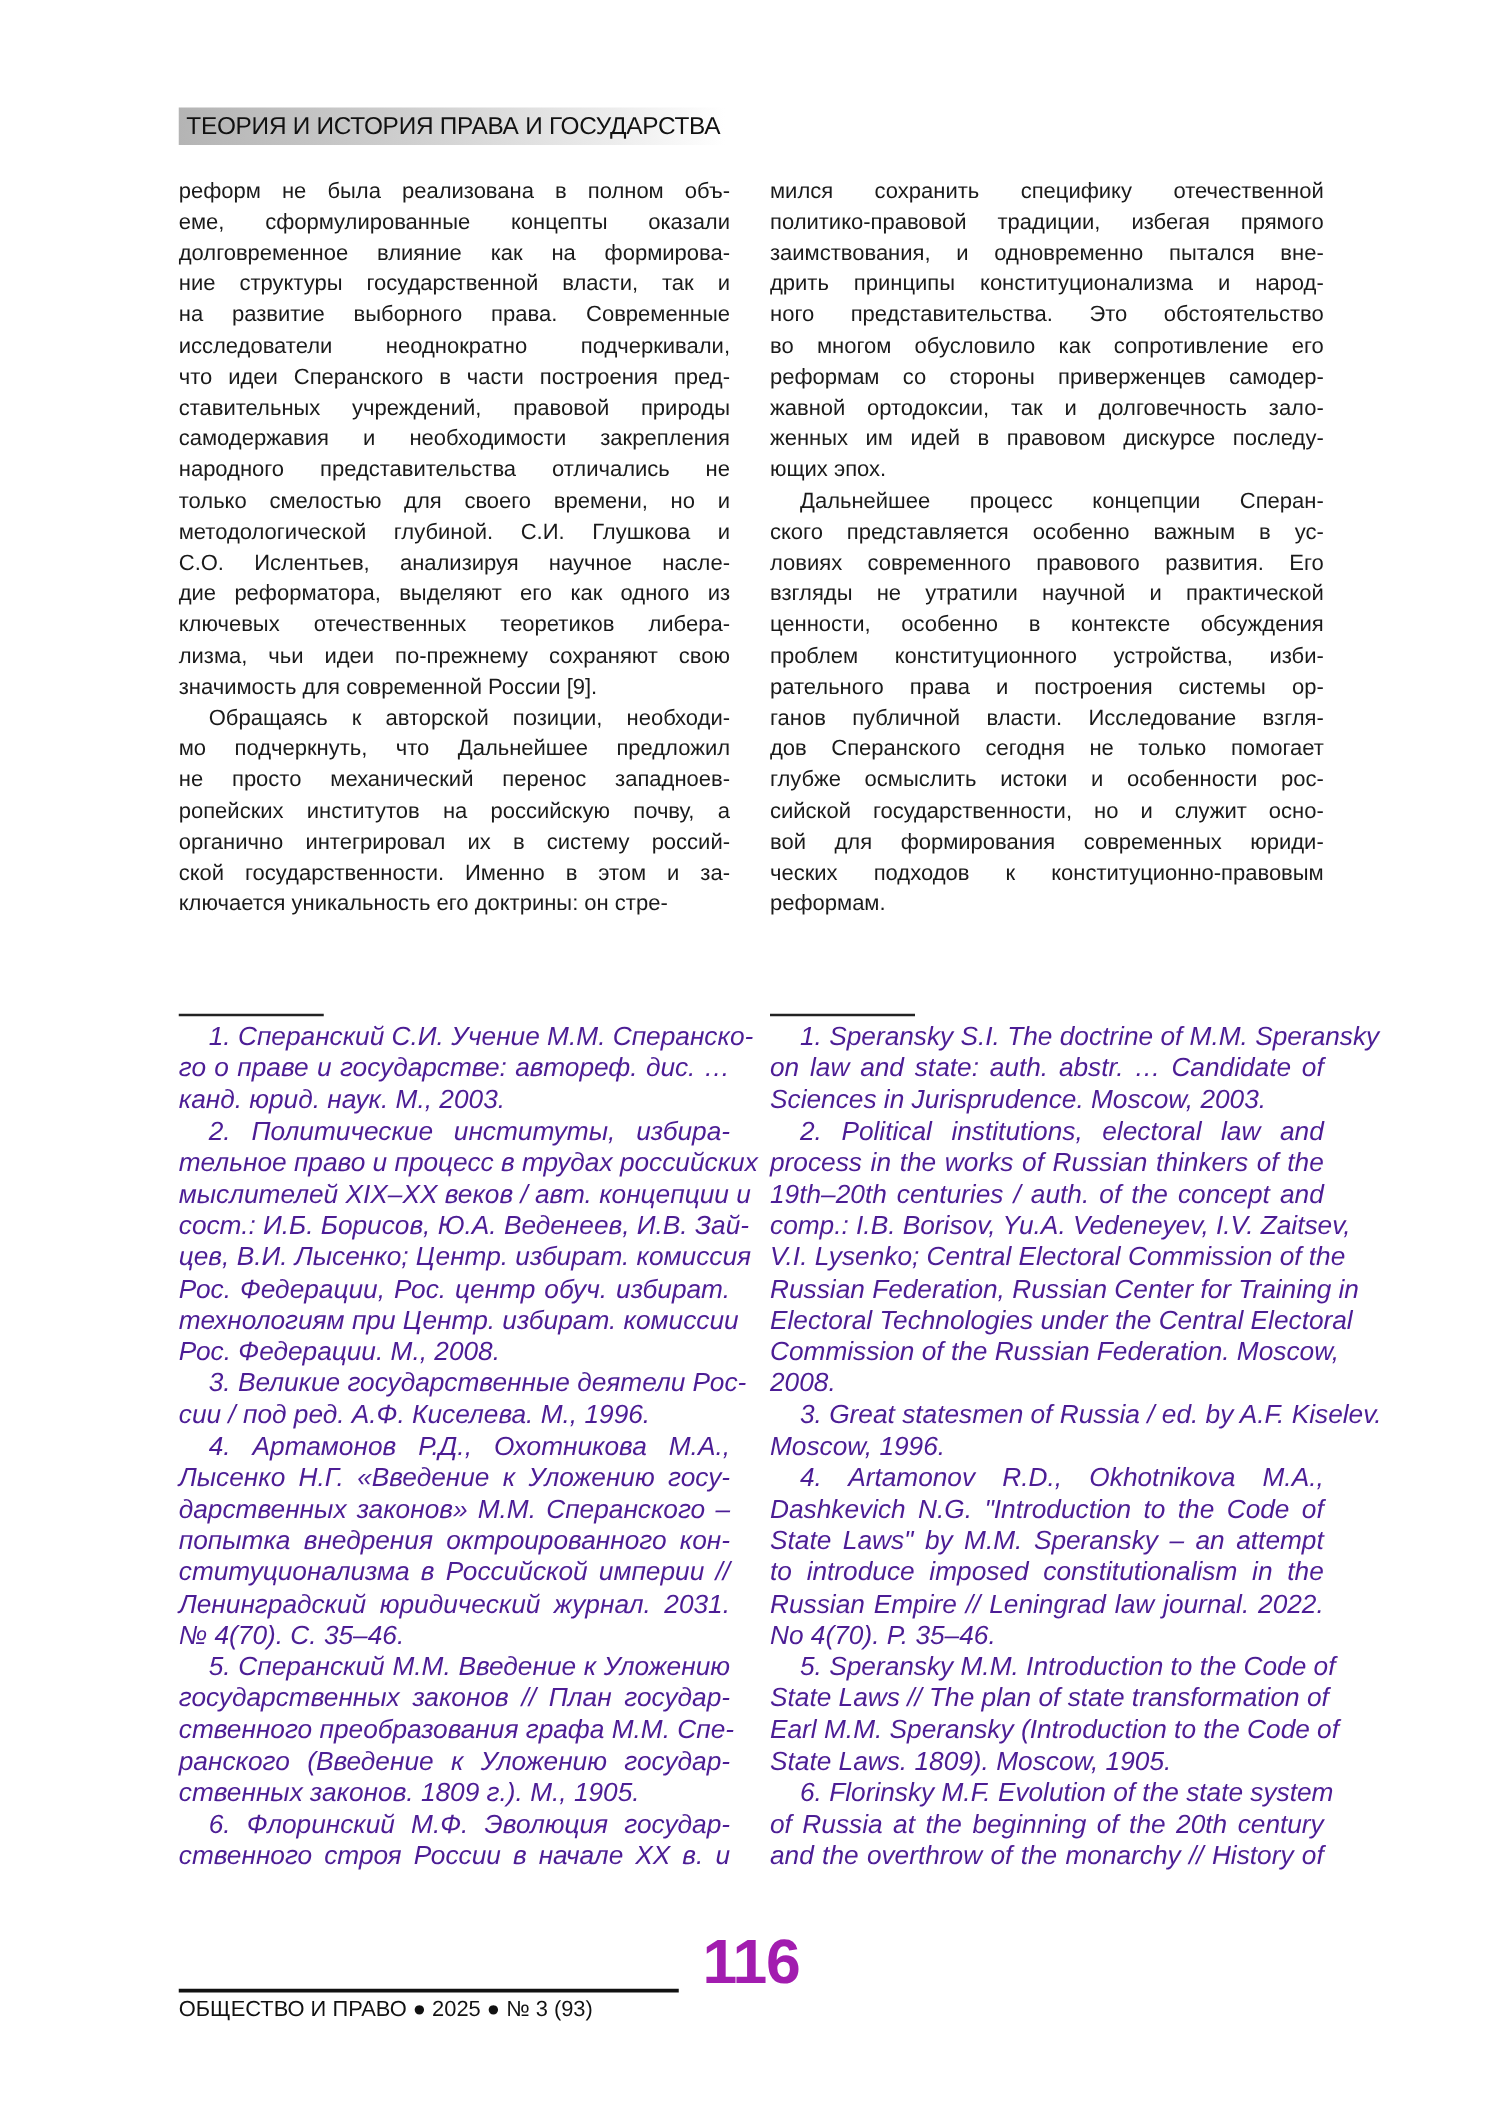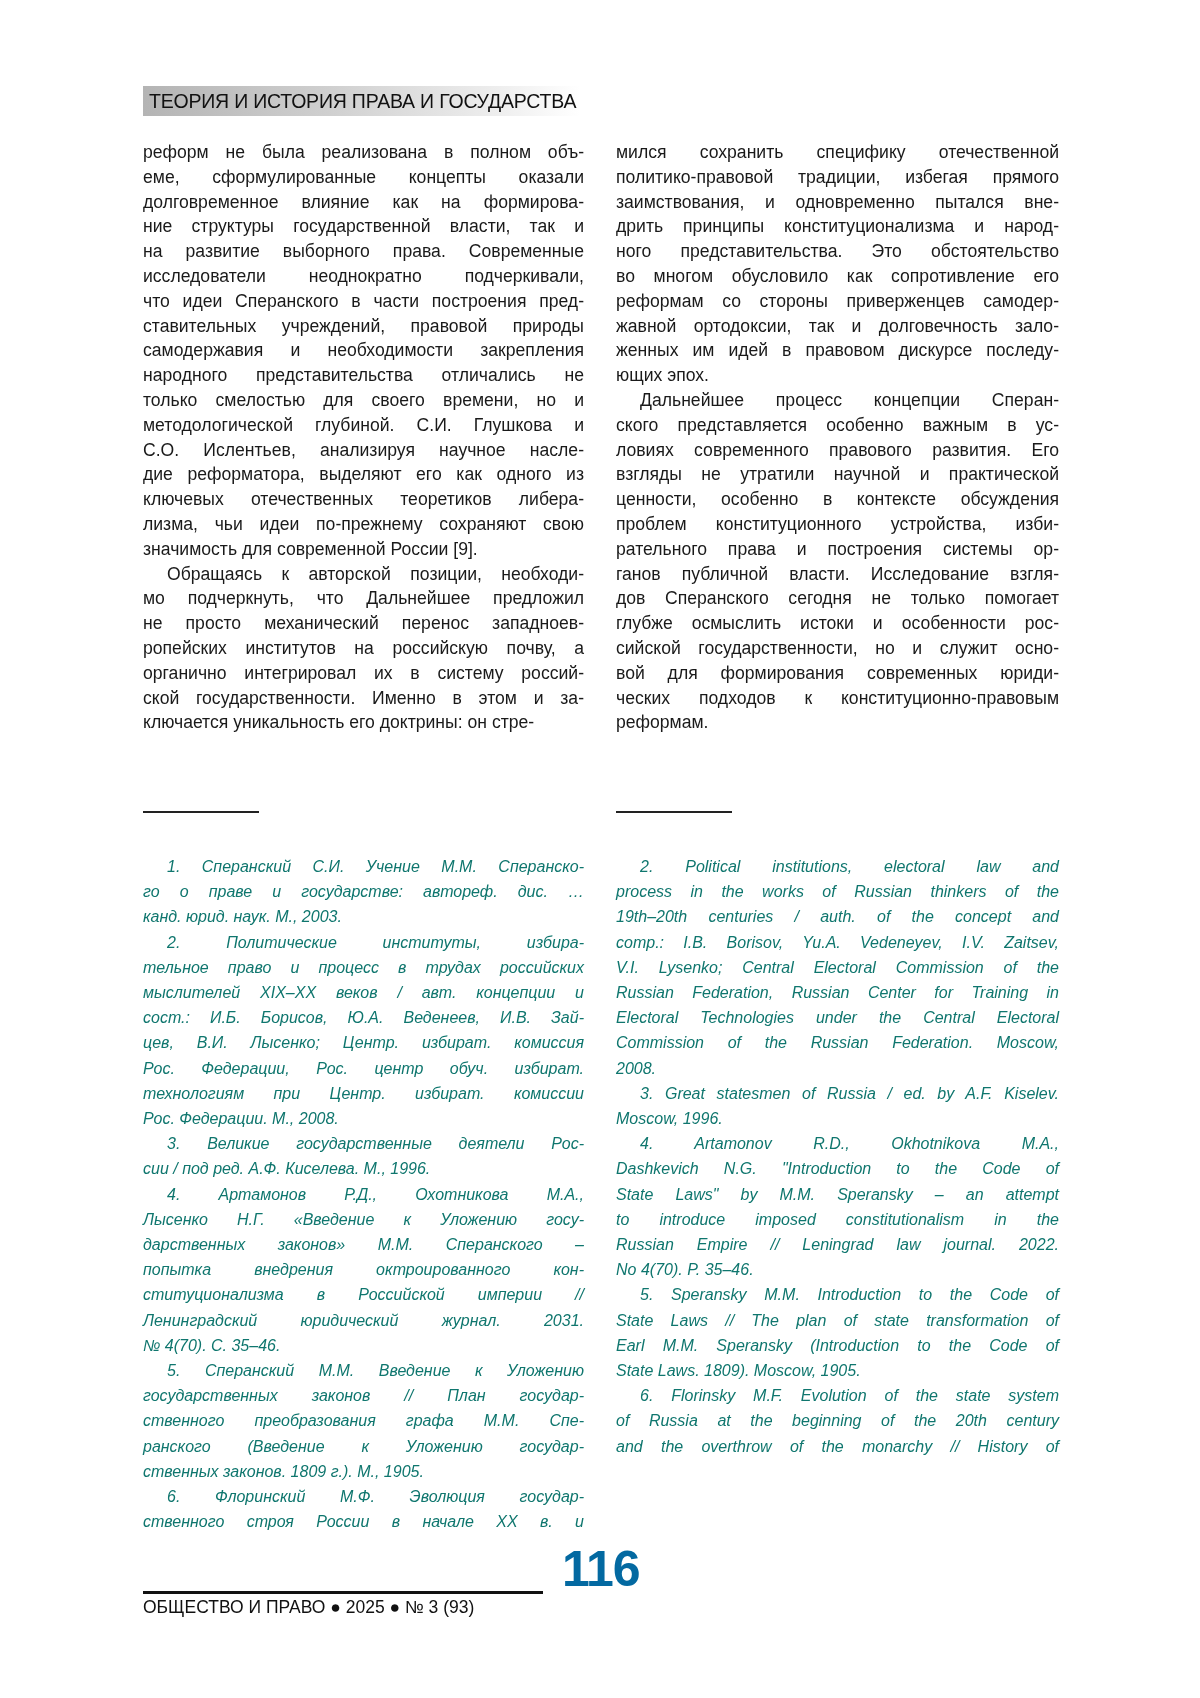--- a/index.html
+++ b/index.html
@@ -23,34 +23,34 @@
     .col-right { left: 616px; width: 443px; }
     .col p { margin: 0; }
     .col .line { display: block; text-align: justify; text-align-last: justify; white-space: nowrap; }
     .col .line.last { text-align-last: left; }
 
     .fn-sep { position: absolute; top: 811px; height: 1.5px; width: 116px; background: #222; }
     .fn-sep-left { left: 143px; }
     .fn-sep-right { left: 616px; }
 
     .notes {
-      position: absolute; top: 854px; font-size: 16px; line-height: 25.2px;
-      font-style: italic; color: #0f766e;
+      position: absolute; top: 817px; font-size: 21px; line-height: 25.2px;
+      font-style: italic; color: #4c1d95;
     }
     .notes-left { left: 143px; width: 441px; }
     .notes-right { left: 616px; width: 443px; }
     .notes .line { display: block; text-align: justify; text-align-last: justify; white-space: nowrap; }
     .notes .line.last { text-align-last: left; }
     .notes .line.first { padding-left: 24px; }
 
     .footer-rule { position: absolute; left: 143px; top: 1591px; width: 400px; height: 2.5px; background: #111; }
     .footer-text { position: absolute; left: 143px; top: 1597px; font-size: 17.5px; color: #111; white-space: nowrap; }
     .page-number {
       position: absolute; left: 562px; top: 1544px; font-size: 50px; font-weight: bold;
-      color: #0369a1; letter-spacing: -1px; line-height: 1;
+      color: #a21caf; letter-spacing: -1px; line-height: 1;
     }
   </style>
 </head>
 <body>
 
 <div class="running-head">
   <span class="running-head-text">ТЕОРИЯ И ИСТОРИЯ ПРАВА И ГОСУДАРСТВА</span>
 </div>
 
 <div class="col col-left">
@@ -153,20 +153,25 @@
       <span class="line">ранского (Введение к Уложению государ-</span>
       <span class="line last">ственных законов. 1809 г.). М., 1905.</span>
     </p>
     <p style="margin: 0px;">
       <span class="line first">6. Флоринский М.Ф. Эволюция государ-</span>
       <span class="line">ственного строя России в начале XX в. и</span>
     </p>
   </div>
 <div class="notes notes-right">
     <p style="margin: 0px;">
+      <span class="line first">1.  Speransky S.I. The doctrine of M.M. Speransky</span>
+      <span class="line">on law and state: auth. abstr. … Candidate of</span>
+      <span class="line last">Sciences in Jurisprudence. Moscow, 2003.</span>
+    </p>
+    <p style="margin: 0px;">
       <span class="line first">2. Political institutions, electoral law and</span>
       <span class="line">process in the works of Russian thinkers of the</span>
       <span class="line">19th–20th centuries / auth. of the concept and</span>
       <span class="line">comp.: I.B. Borisov, Yu.A. Vedeneyev, I.V. Zaitsev,</span>
       <span class="line">V.I. Lysenko; Central Electoral Commission of the</span>
       <span class="line">Russian Federation, Russian Center for Training in</span>
       <span class="line">Electoral Technologies under the Central Electoral</span>
       <span class="line">Commission of the Russian Federation. Moscow,</span>
       <span class="line last">2008.</span>
     </p>

